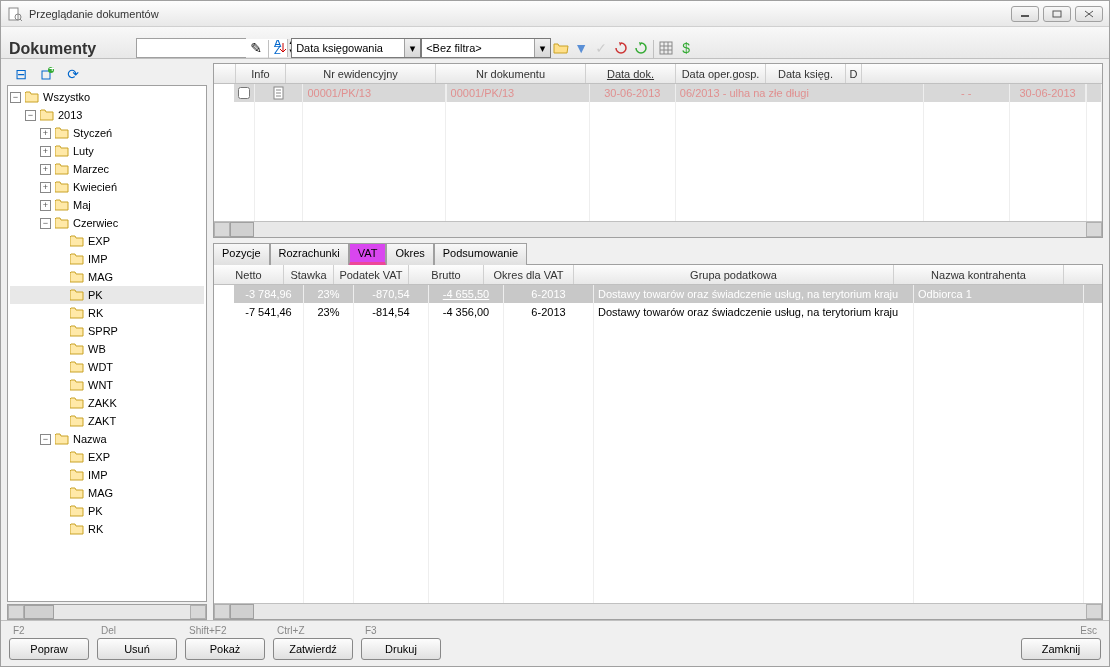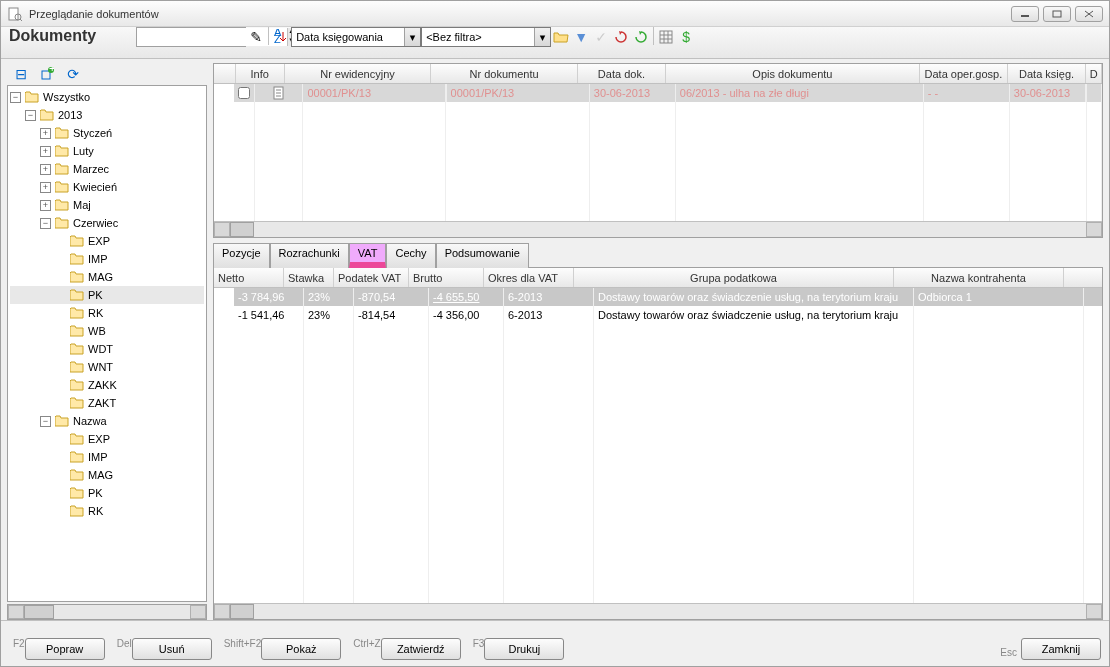--- a/index.html
+++ b/index.html
@@ -6,21 +6,21 @@
 body { background: #d4d0c8; width: 1110px; height: 667px; overflow: hidden; }
 
 .window { width: 1110px; height: 667px; background: #f0f0f0; border: 1px solid #a0a0a0; display: flex; flex-direction: column; }
 
 .titlebar { height: 26px; background: linear-gradient(to bottom, #fdfdfd, #e8e8e8); display: flex; align-items: center; padding: 0 6px; border-bottom: 1px solid #d0d0d0; }
 .titlebar-icon { width: 16px; height: 16px; margin-right: 6px; }
 .titlebar-text { flex: 1; color: #333; }
 .titlebar-btns { display: flex; gap: 4px; }
 .titlebar-btn { width: 28px; height: 16px; border: 1px solid #a0a0a0; background: linear-gradient(to bottom, #f8f8f8, #e0e0e0); border-radius: 3px; display: flex; align-items: center; justify-content: center; cursor: pointer; font-size: 9px; color: #555; }
 
-.toolbar { height: 32px; background: linear-gradient(to bottom, #f8f8f8, #e8e8e8); border-bottom: 1px solid #c0c0c0; display: flex; align-items: flex-start; padding: 0 8px; gap: 0; }
+.toolbar { height: 32px; background: linear-gradient(to bottom, #f8f8f8, #e8e8e8); border-bottom: 1px solid #c0c0c0; display: flex; align-items: flex-end; padding: 0 8px; gap: 0; }
 .app-title { font-size: 16px; font-weight: bold; color: #333; margin-right: 40px; }
 .spinner { width: 110px; height: 20px; border: 1px solid #a0a0a0; background: #fff; display: flex; }
 .spinner-input { flex: 1; border: none; padding: 0 4px; }
 .spinner-btns { width: 14px; display: flex; flex-direction: column; border-left: 1px solid #c0c0c0; }
 .spinner-btn { flex: 1; background: #e8e8e8; font-size: 6px; text-align: center; cursor: pointer; }
 .tb-icon { width: 20px; height: 20px; display: flex; align-items: center; justify-content: center; cursor: pointer; font-size: 14px; }
 .combo { height: 20px; border: 1px solid #7a7a7a; background: #fff; display: flex; align-items: center; }
 .combo-text { flex: 1; padding: 0 4px; }
 .combo-arrow { width: 16px; height: 100%; background: linear-gradient(to bottom, #f0f0f0, #d8d8d8); border-left: 1px solid #a0a0a0; display: flex; align-items: center; justify-content: center; cursor: pointer; }
 
@@ -54,32 +54,32 @@
 .grid-cell { border-right: 1px solid #eee; padding: 0 4px; display: flex; align-items: center; overflow: hidden; white-space: nowrap; height: 100%; }
 .grid-row .salmon { color: #e09090; }
 .grid-row.selected .grid-cell { color: #fff; }
 .grid-hscroll { height: 16px; background: #e8e8e8; border-top: 1px solid #c0c0c0; display: flex; }
 .grid-col-lines { position: absolute; top: 0; bottom: 0; left: 0; right: 0; pointer-events: none; display: flex; }
 .grid-col-line { border-right: 1px solid #eee; height: 100%; }
 .grid-body-scroll { position: relative; min-height: 100%; margin-left: 20px; }
 
 .tabs { display: flex; gap: 0; }
 .tab { padding: 3px 8px; border: 1px solid #a0a0a0; background: linear-gradient(to bottom, #f8f8f8, #e0e0e0); cursor: pointer; border-bottom: none; position: relative; top: 1px; }
-.tab.active { background: #f0abfc; border-bottom: 6px solid #ec4899; z-index: 2; }
+.tab.active { background: #d946ef; border-bottom: 3px solid #ec4899; z-index: 2; }
 
 .upper-grid { height: 175px; }
 .lower-grid-wrap { flex: 1; display: flex; flex-direction: column; min-height: 0; }
 .lower-grid { flex: 1; }
 
 .footer { height: 46px; border-top: 1px solid #c0c0c0; background: #f0f0f0; display: flex; align-items: flex-end; padding: 4px 8px 6px 8px; gap: 8px; }
-.footer-group { display: flex; flex-direction: row; justify-content: center; }
+.footer-group { display: flex; flex-direction: column; justify-content: center; }
 .footer-hint { color: #888; font-size: 10px; margin-bottom: 2px; padding-left: 4px; }
 .footer-btn { height: 22px; min-width: 80px; border: 1px solid #888; background: linear-gradient(to bottom, #fdfdfd, #e0e0e0); border-radius: 3px; cursor: pointer; padding: 0 12px; }
 .footer-spacer { flex: 1; }
-.ralign { text-align: right; justify-content: flex-start; }
+.ralign { text-align: right; justify-content: center; }
 .calign { justify-content: center; }
 input[type=checkbox] { width: 12px; height: 12px; }
 </style>
 </head>
 <body>
 
 <div class="window">
 
   <div class="titlebar">
     <span class="titlebar-icon">
@@ -331,20 +331,32 @@
           <div class="tree-node">
             <span class="tree-spacer"></span>
             <span class="tree-spacer"></span>
             <span class="tree-spacer"></span>
             <span class="tree-spacer"></span>
             <span class="tree-folder">
               <svg width="14" height="12">
                 <path d="M0 2 L0 11 L13 11 L13 3 L6 3 L5 1 L1 1 Z" fill="#ffe9a8" stroke="#c9a227"></path>
               </svg>
             </span>
+            <span class="tree-label">SPRP</span>
+          </div>
+          <div class="tree-node">
+            <span class="tree-spacer"></span>
+            <span class="tree-spacer"></span>
+            <span class="tree-spacer"></span>
+            <span class="tree-spacer"></span>
+            <span class="tree-folder">
+              <svg width="14" height="12">
+                <path d="M0 2 L0 11 L13 11 L13 3 L6 3 L5 1 L1 1 Z" fill="#ffe9a8" stroke="#c9a227"></path>
+              </svg>
+            </span>
             <span class="tree-label">WB</span>
           </div>
           <div class="tree-node">
             <span class="tree-spacer"></span>
             <span class="tree-spacer"></span>
             <span class="tree-spacer"></span>
             <span class="tree-spacer"></span>
             <span class="tree-folder">
               <svg width="14" height="12">
                 <path d="M0 2 L0 11 L13 11 L13 3 L6 3 L5 1 L1 1 Z" fill="#ffe9a8" stroke="#c9a227"></path>
@@ -470,22 +482,21 @@
     </div>
 
     <div class="right-panel">
 
       <div class="grid upper-grid">
         <div class="grid-header" id="ug-header">
             <div class="grid-header-cell" style="width: 22px;"></div>
             <div class="grid-header-cell" style="width: 50px;">Info</div>
             <div class="grid-header-cell" style="width: 150px;">Nr ewidencyjny</div>
             <div class="grid-header-cell" style="width: 150px;">Nr dokumentu</div>
-            <div class="grid-header-cell" style="width: 90px;">Data dok.</div>
-            <div class="grid-header-cell" style="width: 260px;">Opis dokumentu</div>
+            <div class="grid-header-cell" style="width: 90px; text-decoration: underline;">Data dok.</div>
             <div class="grid-header-cell" style="width: 90px;">Data oper.gosp.</div>
             <div class="grid-header-cell" style="width: 80px;">Data księg.</div>
             <div class="grid-header-cell" style="width: 16px;">D</div>
           </div>
         <div class="grid-body">
           <div class="grid-body-scroll" id="ug-body">
             <div class="grid-col-lines" id="ug-lines">
                 <div class="grid-col-line" style="width: 22px;"></div>
                 <div class="grid-col-line" style="width: 50px;"></div>
                 <div class="grid-col-line" style="width: 150px;"></div>
@@ -537,21 +548,21 @@
             </div>
           <div class="sb-arrow"></div>
         </div>
       </div>
 
       <div class="lower-grid-wrap">
         <div class="tabs" id="tabs">
             <div class="tab">Pozycje</div>
             <div class="tab">Rozrachunki</div>
             <div class="tab active">VAT</div>
-            <div class="tab">Cechy</div>
+            <div class="tab">Okres</div>
             <div class="tab">Podsumowanie</div>
           </div>
         <div class="grid lower-grid">
           <div class="grid-header" id="lg-header">
               <div class="grid-header-cell ralign" style="width: 70px;">Netto</div>
               <div class="grid-header-cell ralign" style="width: 50px;">Stawka</div>
               <div class="grid-header-cell ralign" style="width: 75px;">Podatek VAT</div>
               <div class="grid-header-cell ralign" style="width: 75px;">Brutto</div>
               <div class="grid-header-cell ralign" style="width: 90px;">Okres dla VAT</div>
               <div class="grid-header-cell" style="width: 320px;">Grupa podatkowa</div>
@@ -571,21 +582,21 @@
             <div class="grid-row selected">
                   <div class="grid-cell ralign" style="width: 70px;">-3 784,96</div>
                   <div class="grid-cell ralign" style="width: 50px;">23%</div>
                   <div class="grid-cell ralign" style="width: 75px;">-870,54</div>
                   <div class="grid-cell ralign" style="width: 75px; text-decoration: underline;">-4 655,50</div>
                   <div class="grid-cell ralign" style="width: 90px;">6-2013</div>
                   <div class="grid-cell" style="width: 320px;">Dostawy towarów oraz świadczenie usług, na terytorium kraju</div>
                   <div class="grid-cell" style="width: 170px;">Odbiorca 1</div>
                 </div>
                 <div class="grid-row">
-                  <div class="grid-cell ralign" style="width: 70px;">-1 541,46</div>
+                  <div class="grid-cell ralign" style="width: 70px;">-7 541,46</div>
                   <div class="grid-cell ralign" style="width: 50px;">23%</div>
                   <div class="grid-cell ralign" style="width: 75px;">-814,54</div>
                   <div class="grid-cell ralign" style="width: 75px;">-4 356,00</div>
                   <div class="grid-cell ralign" style="width: 90px;">6-2013</div>
                   <div class="grid-cell" style="width: 320px;">Dostawy towarów oraz świadczenie usług, na terytorium kraju</div>
                 </div>
               </div>
           </div>
           <div class="grid-hscroll">
             <div class="sb-arrow"></div>

